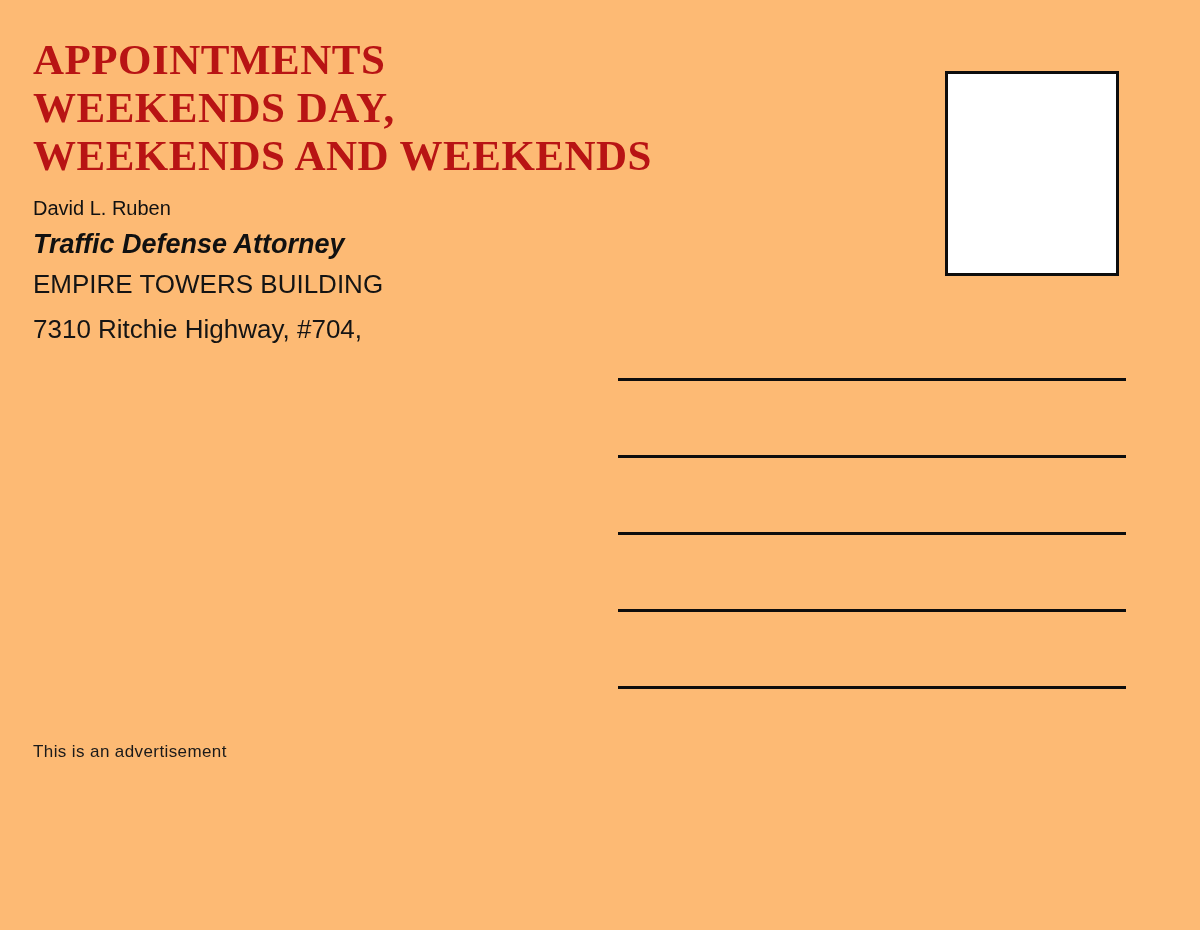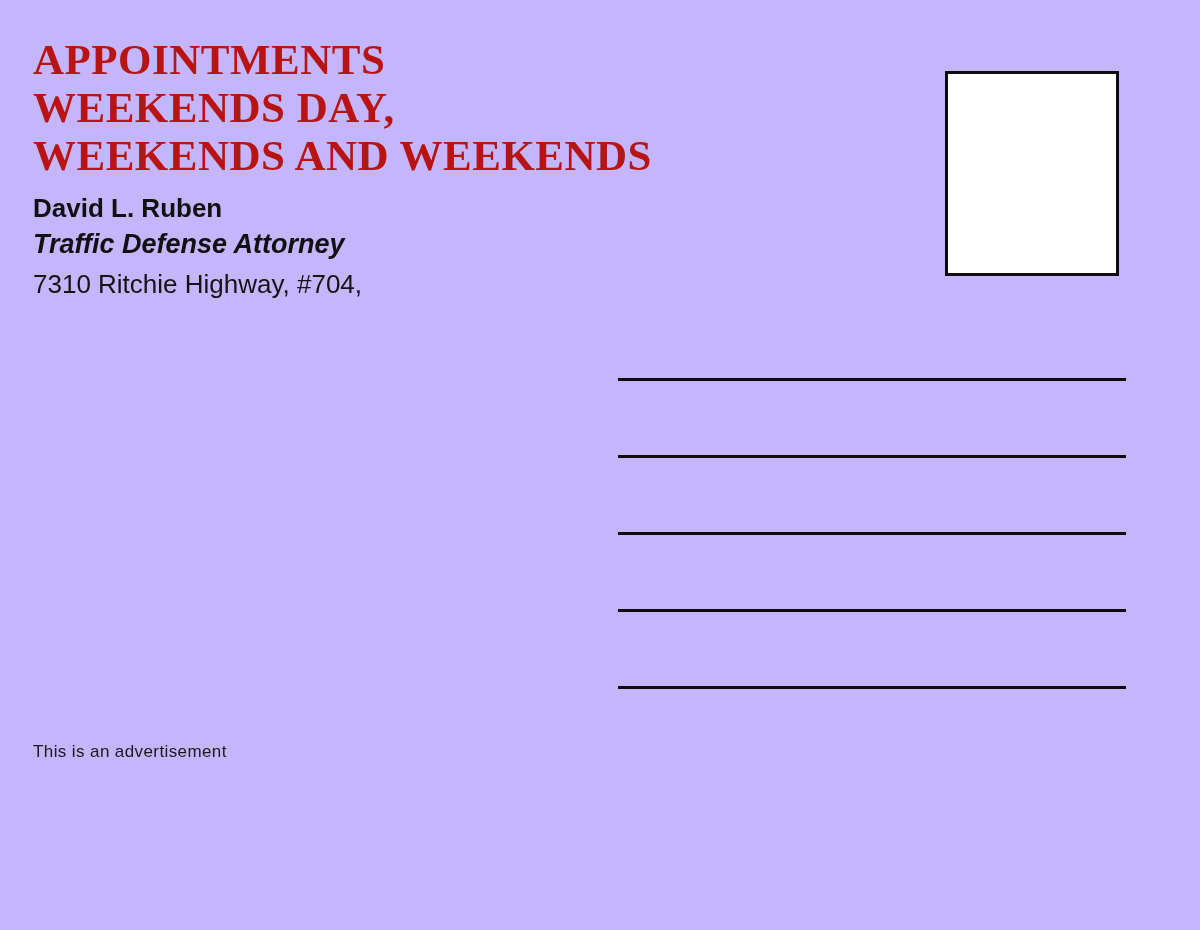--- a/index.html
+++ b/index.html
@@ -10,21 +10,21 @@
     width: 1200px;
     height: 930px;
     background: #fdf3cf;
     font-family: "Liberation Sans", sans-serif;
     overflow: hidden;
   }
   .postcard {
     position: relative;
     width: 1200px;
     height: 930px;
-    background: #c4b5fd;
+    background: #fdba74;
   }
 
   
   .left-block {
     position: absolute;
     left: 33px;
     top: 36px;
     width: 600px;
   }
   .headline {
@@ -38,22 +38,22 @@
   }
   .headline .hl-line {
     display: block;
     white-space: nowrap;
   }
 
   .name-block {
     margin-top: 10px;
   }
   .name {
-    font-size: 26px;
-    font-weight: bold;
+    font-size: 20px;
+    font-weight: normal;
     color: #111111;
     line-height: 36px;
   }
   .title {
     font-size: 27px;
     font-weight: bold;
     color: #111111;
     line-height: 36px;
     font-style: italic;
   }
@@ -113,20 +113,21 @@
       <span class="hl-line">APPOINTMENTS</span>
       <span class="hl-line">WEEKENDS DAY,</span>
       <span class="hl-line">WEEKENDS AND WEEKENDS</span>
     </div>
 
     <div class="name-block">
       <div class="name">David L. Ruben</div>
       <div class="title">Traffic Defense Attorney</div>
     </div>
 
+    <div class="addr-line">EMPIRE TOWERS BUILDING</div>
     <div class="addr-line">7310 Ritchie Highway, #704,</div>
 
   </div>
 
   <div class="disclaimer">This is an advertisement</div>
 
   <div class="stamp-box"></div>
 
   <div class="address-lines">
     <div class="addr-rule"></div>

